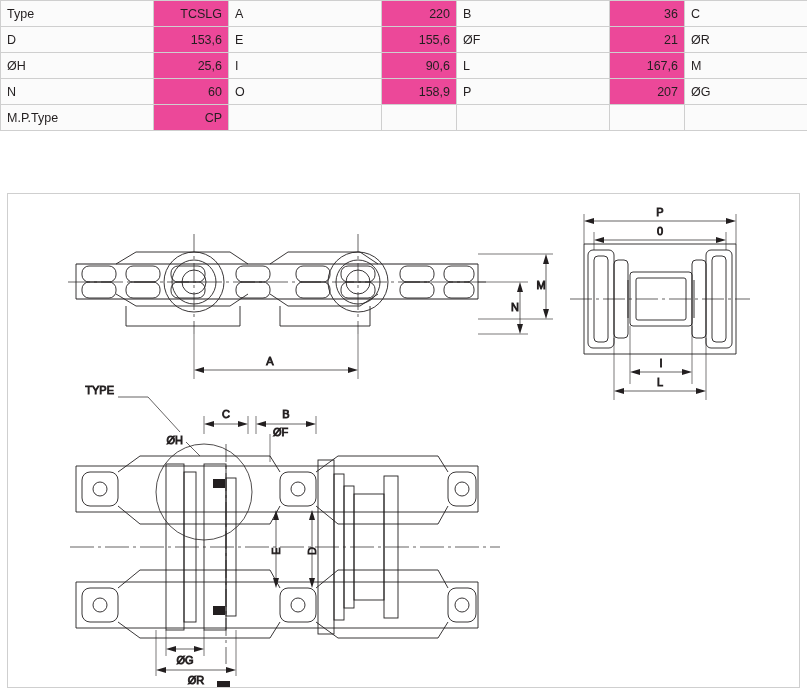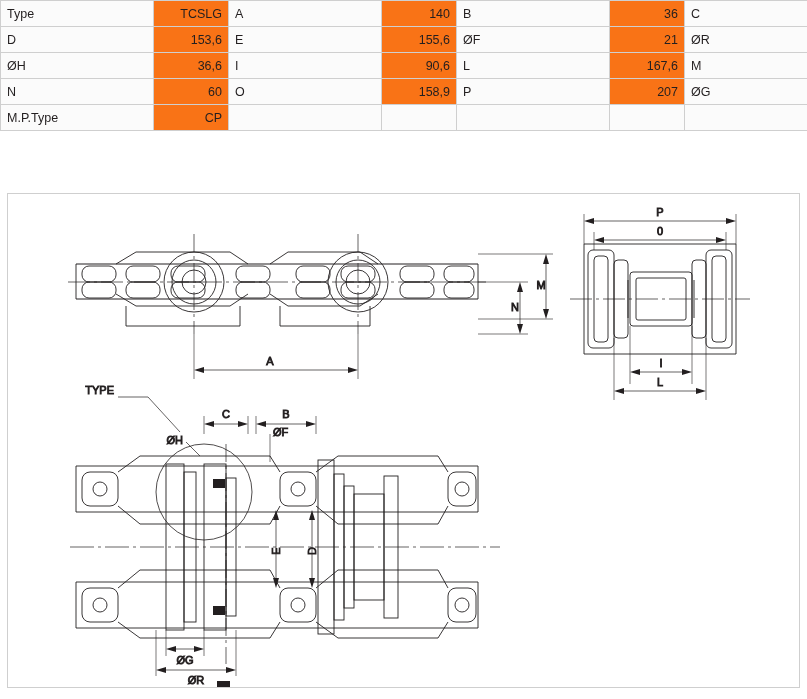--- a/index.html
+++ b/index.html
@@ -33,21 +33,21 @@
     padding: 0 6px;
     white-space: nowrap;
     overflow: hidden;
   }
   td.lbl {
     text-align: left;
     background: #fbfbfb;
   }
   td.val {
     text-align: right;
-    background: #f97316;
+    background: #ec4899;
   }
   td.empty {
     background: #fbfbfb;
     border-left: 1px solid #cfcfcf;
     border-right: none;
   }
   td.empty2 {
     background: #fbfbfb;
     border: none;
     border-top: 1px solid #cfcfcf;
@@ -78,39 +78,39 @@
 <body>
 
 <div class="page">
 
   <table class="spec">
     <tbody>
       <tr>
         <td class="lbl" style="width:140px">Type</td>
         <td class="val" style="width:62px">TCSLG</td>
         <td class="lbl" style="width:140px">A</td>
-        <td class="val" style="width:62px">140</td>
+        <td class="val" style="width:62px">220</td>
         <td class="lbl" style="width:140px">B</td>
         <td class="val" style="width:62px">36</td>
         <td class="lbl" style="width:139px">C</td>
 
       </tr>
       <tr>
         <td class="lbl">D</td>
         <td class="val">153,6</td>
         <td class="lbl">E</td>
         <td class="val">155,6</td>
         <td class="lbl">ØF</td>
         <td class="val">21</td>
         <td class="lbl">ØR</td>
 
       </tr>
       <tr>
         <td class="lbl">ØH</td>
-        <td class="val">36,6</td>
+        <td class="val">25,6</td>
         <td class="lbl">I</td>
         <td class="val">90,6</td>
         <td class="lbl">L</td>
         <td class="val">167,6</td>
         <td class="lbl">M</td>
 
       </tr>
       <tr>
         <td class="lbl">N</td>
         <td class="val">60</td>

